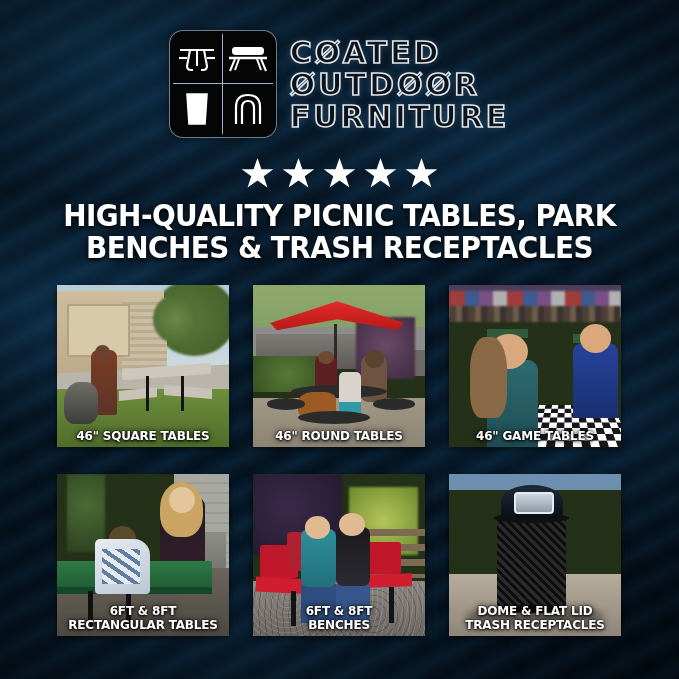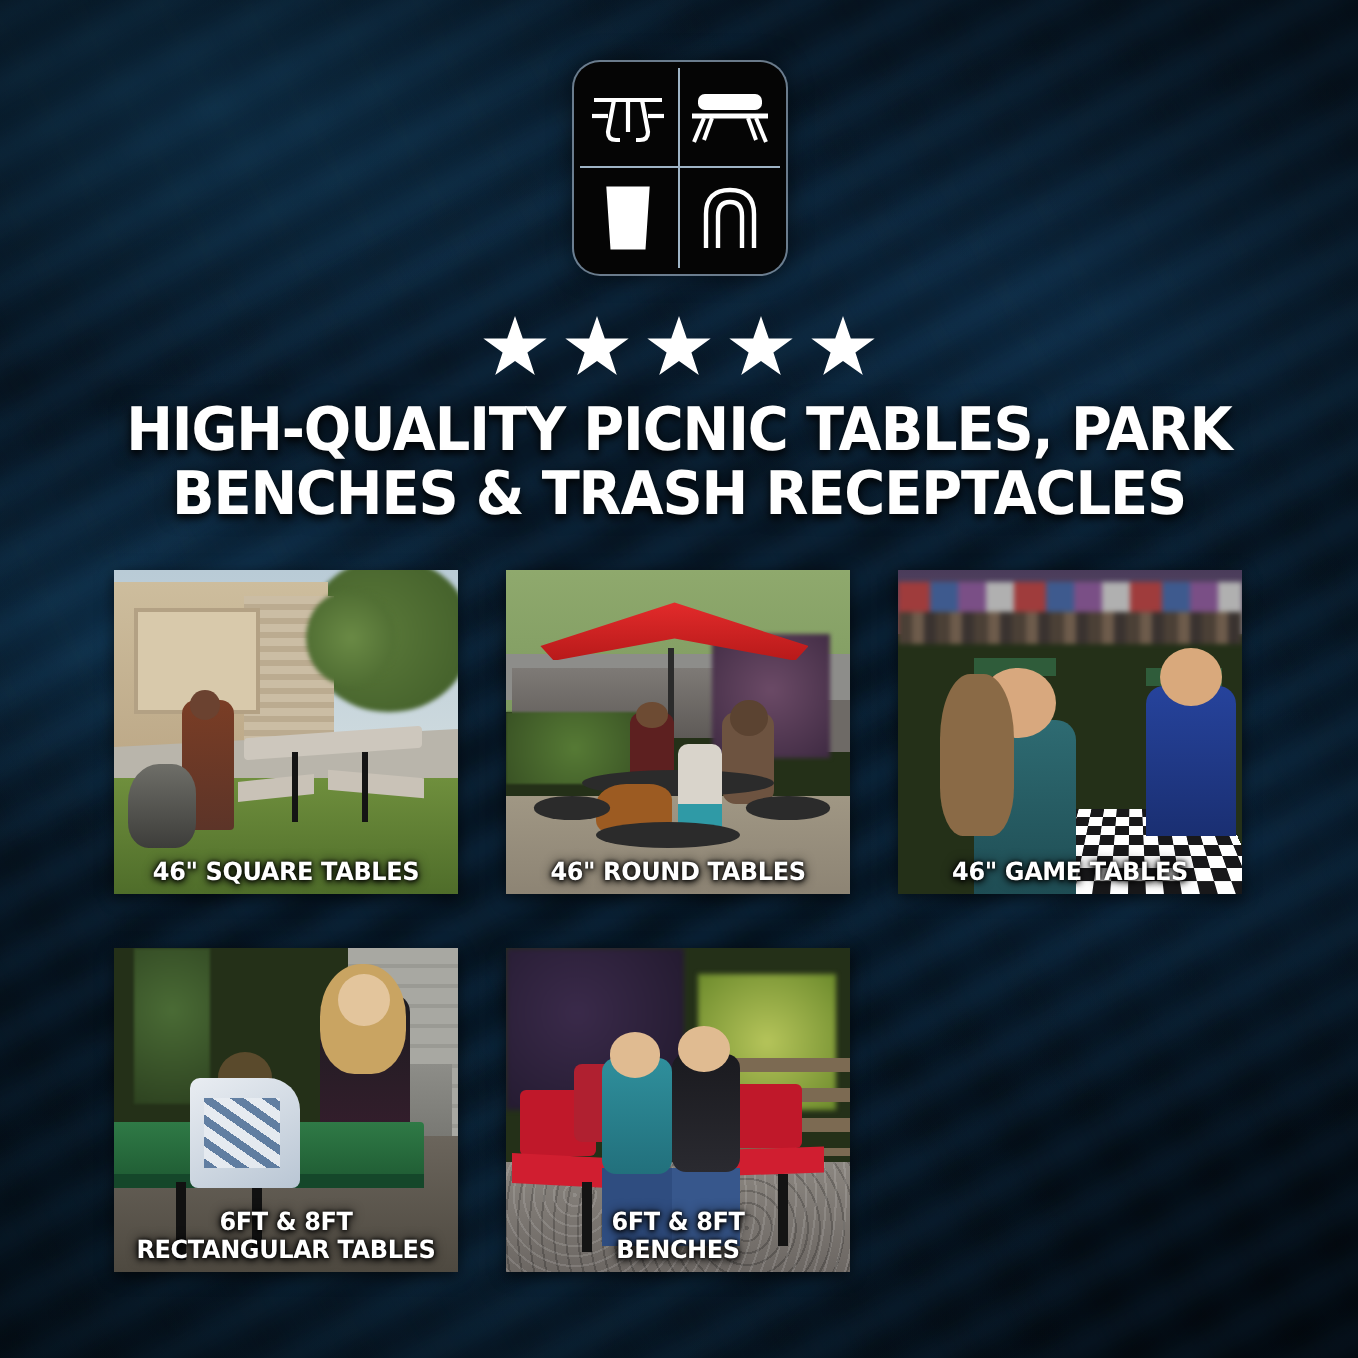--- a/index.html
+++ b/index.html
@@ -270,20 +270,25 @@
             <path d="M5 4 H25 L23 34 H7 Z" fill="#ffffff" stroke="#ffffff" stroke-width="1.6"></path>
           </svg>
         </div>
         <div class="logo-cell">
           <svg width="34" height="36" viewBox="0 0 34 36" fill="none" stroke="#ffffff" stroke-width="2.2">
             <path d="M5 33 V16 Q5 4 17 4 Q29 4 29 16 V33"></path>
             <path d="M11 33 V17 Q11 10 17 10 Q23 10 23 17 V33"></path>
           </svg>
         </div>
       </div>
+      <div class="logo-text">
+        <div class="logo-line">CØATED</div>
+        <div class="logo-line">ØUTDØØR</div>
+        <div class="logo-line">FURNITURE</div>
+      </div>
     </div>
 
     <div class="stars">
       <div class="star"></div>
       <div class="star"></div>
       <div class="star"></div>
       <div class="star"></div>
       <div class="star"></div>
     </div>
 
@@ -412,16 +417,34 @@
           <div class="rect t5-kid1h"></div>
           <div class="rect t5-kid2"></div>
           <div class="rect t5-kid2h"></div>
         </div>
         <div class="tile-caption">
           <span class="cap-line">6FT &amp; 8FT</span>
           <span class="cap-line">BENCHES</span>
         </div>
       </div>
 
+      <div class="tile">
+        <div class="scene">
+          <div class="sky t6-sky"></div>
+          <div class="rect t6-grass"></div>
+          <div class="rect t6-blades"></div>
+          <div class="ground t6-ground"></div>
+          <div class="rect t6-shadow"></div>
+          <div class="rect t6-body"></div>
+          <div class="rect t6-rimbot"></div>
+          <div class="rect t6-rimtop"></div>
+          <div class="rect t6-dome"></div>
+          <div class="rect t6-slot"></div>
+        </div>
+        <div class="tile-caption">
+          <span class="cap-line">DOME &amp; FLAT LID</span>
+          <span class="cap-line">TRASH RECEPTACLES</span>
+        </div>
+      </div>
 
     </div>
   </div>
 </div>
 
 </body></html>

